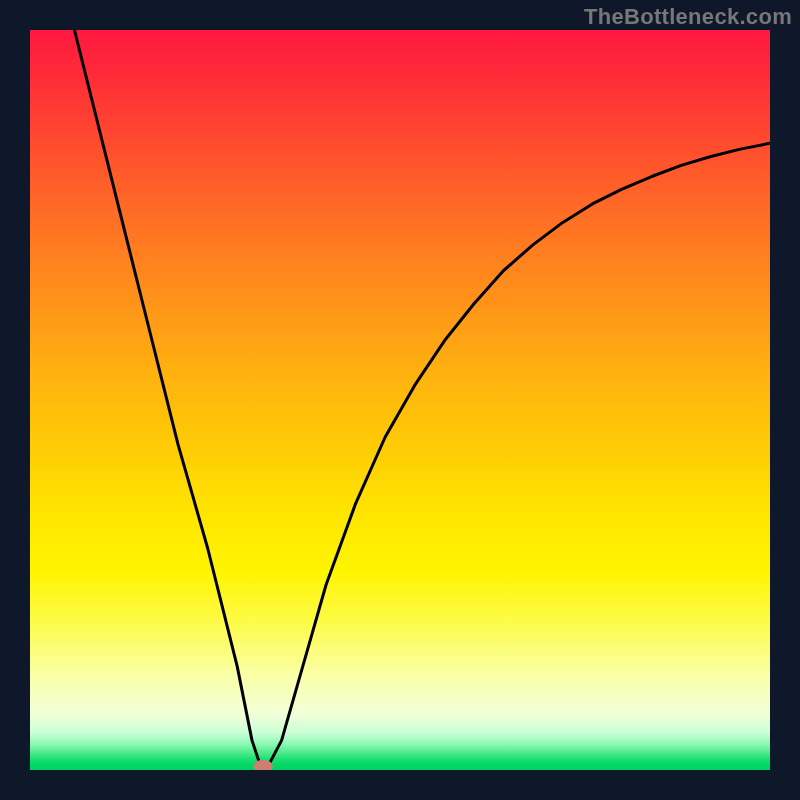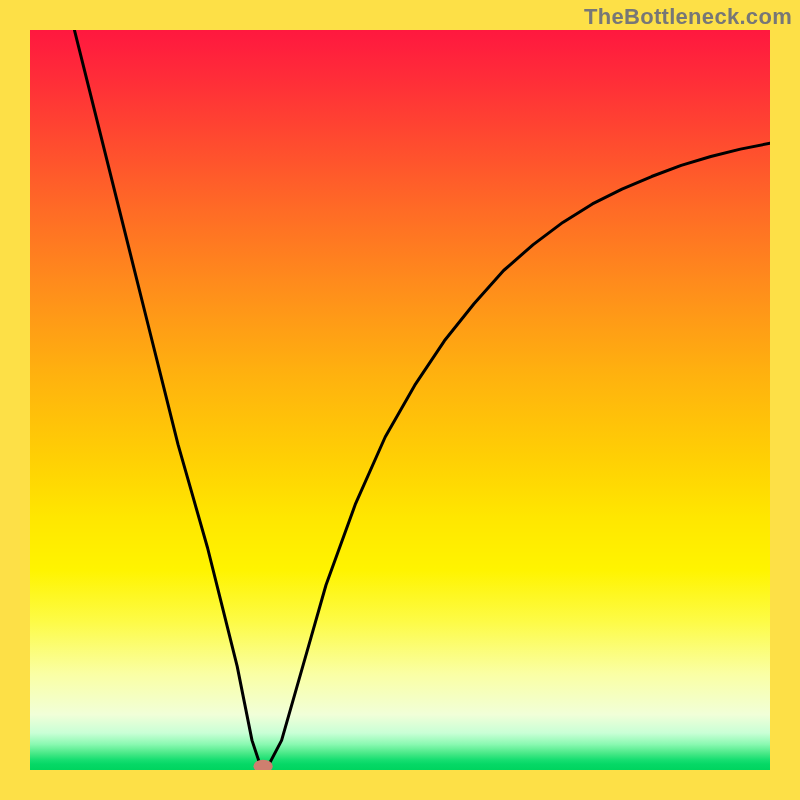--- a/index.html
+++ b/index.html
@@ -9,21 +9,21 @@
     height: 800px;
     background: #000;
     overflow: hidden;
   }
   .frame {
     position: absolute;
     left: 0;
     top: 0;
     width: 800px;
     height: 800px;
-    background: #fde047;
+    background: #0f172a;
   }
   .plot-area {
     position: absolute;
     left: 30px;
     top: 30px;
     width: 740px;
     height: 740px;
     background: linear-gradient(to bottom,
       #ff183f 0%,
       #ff2b39 6%,

